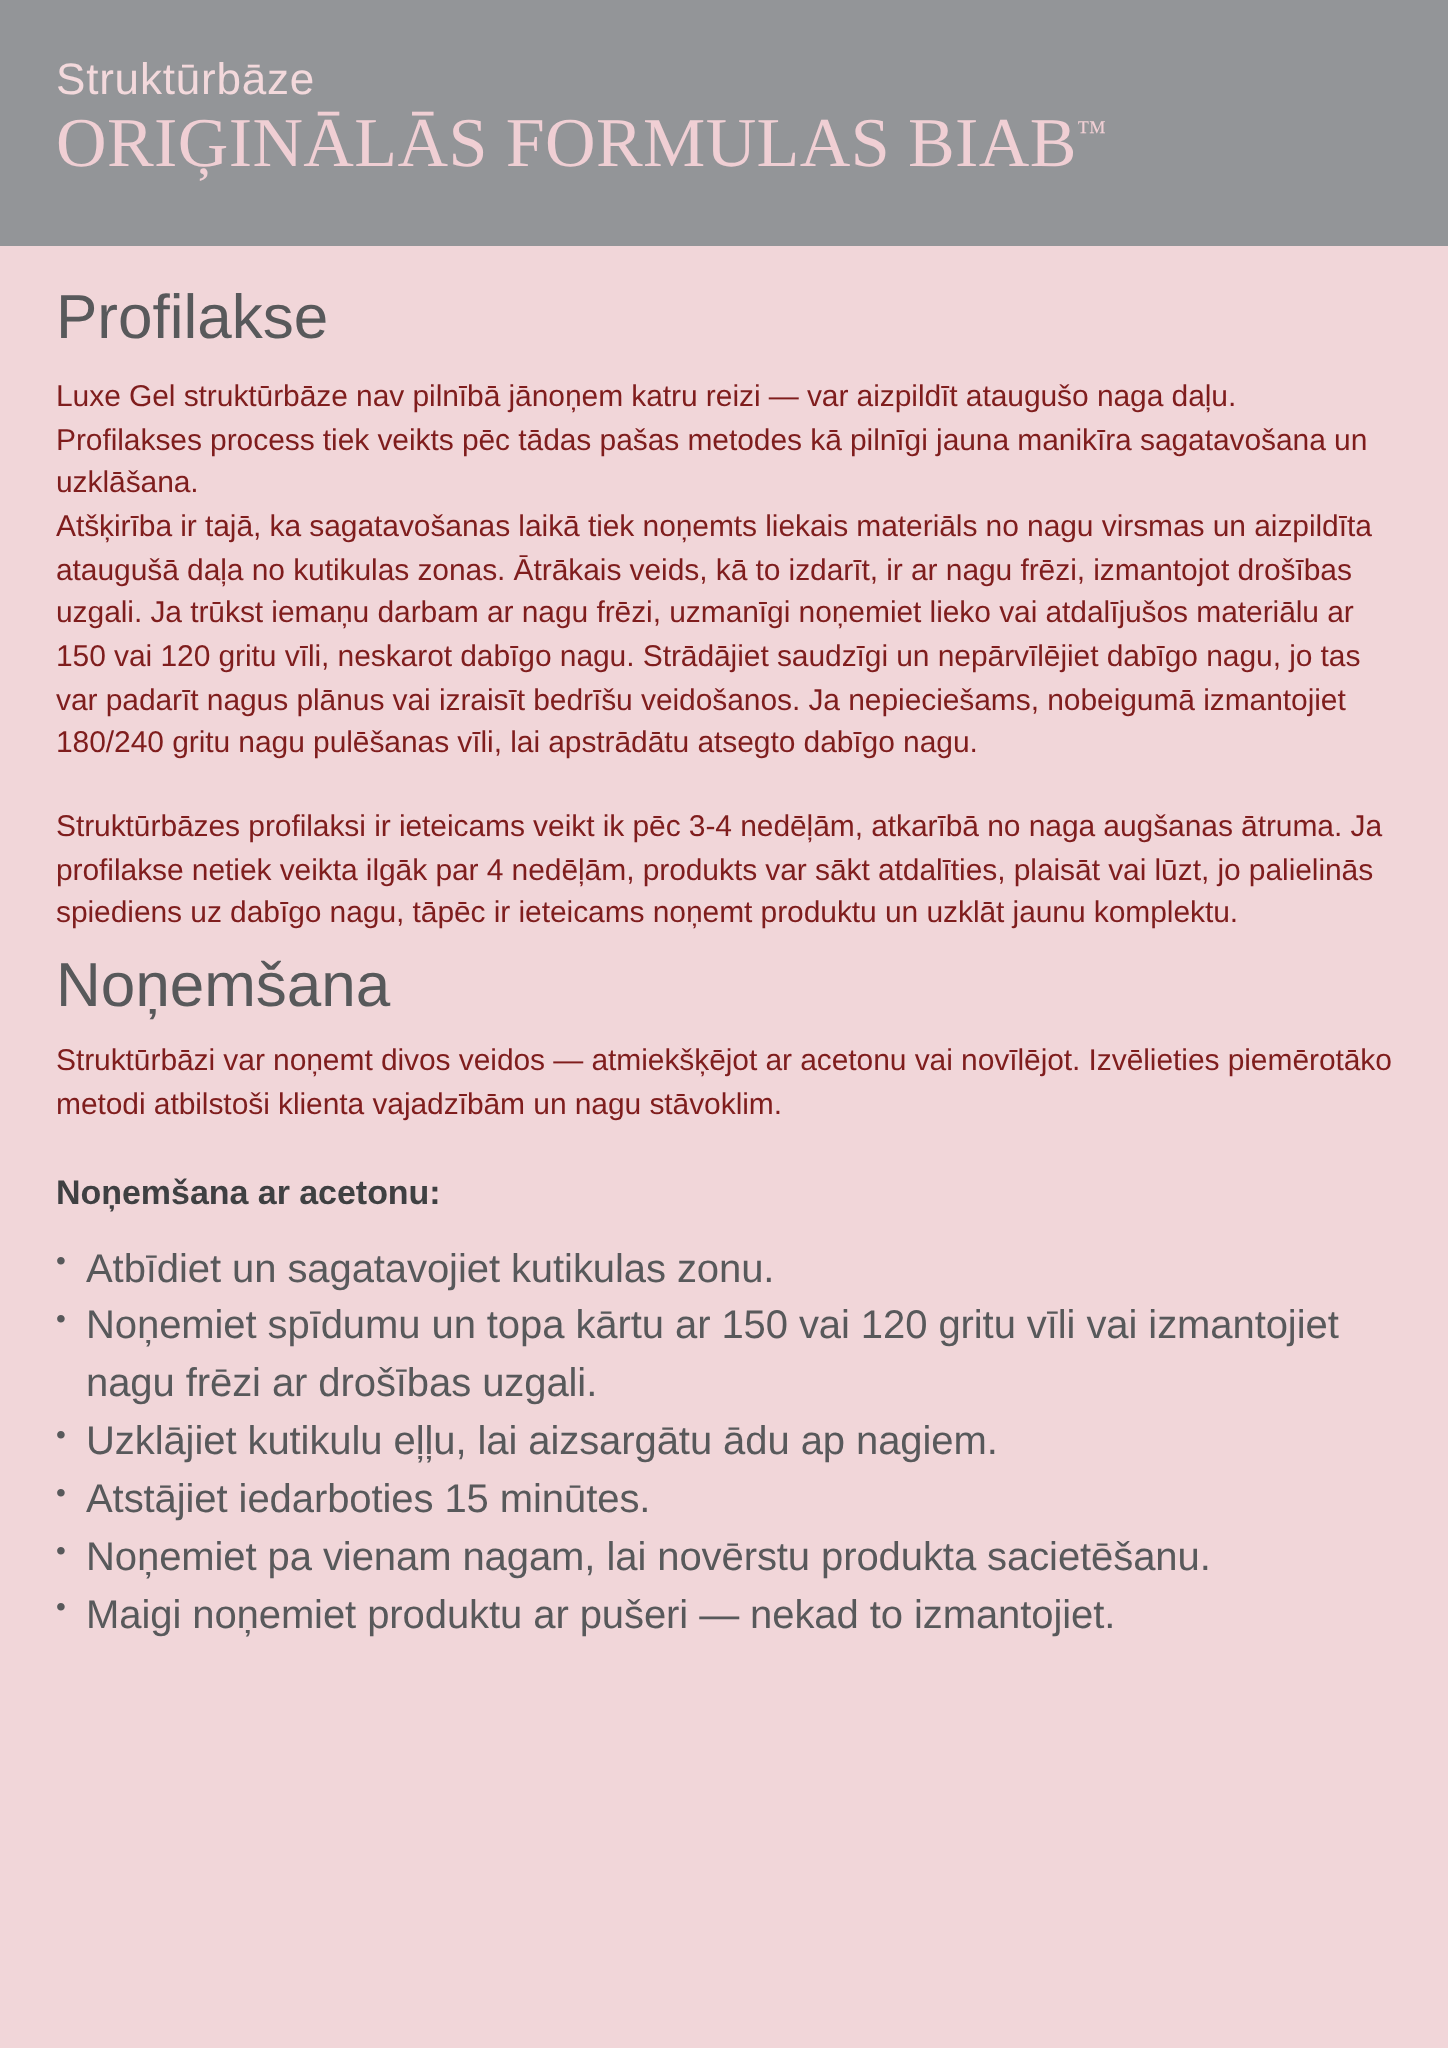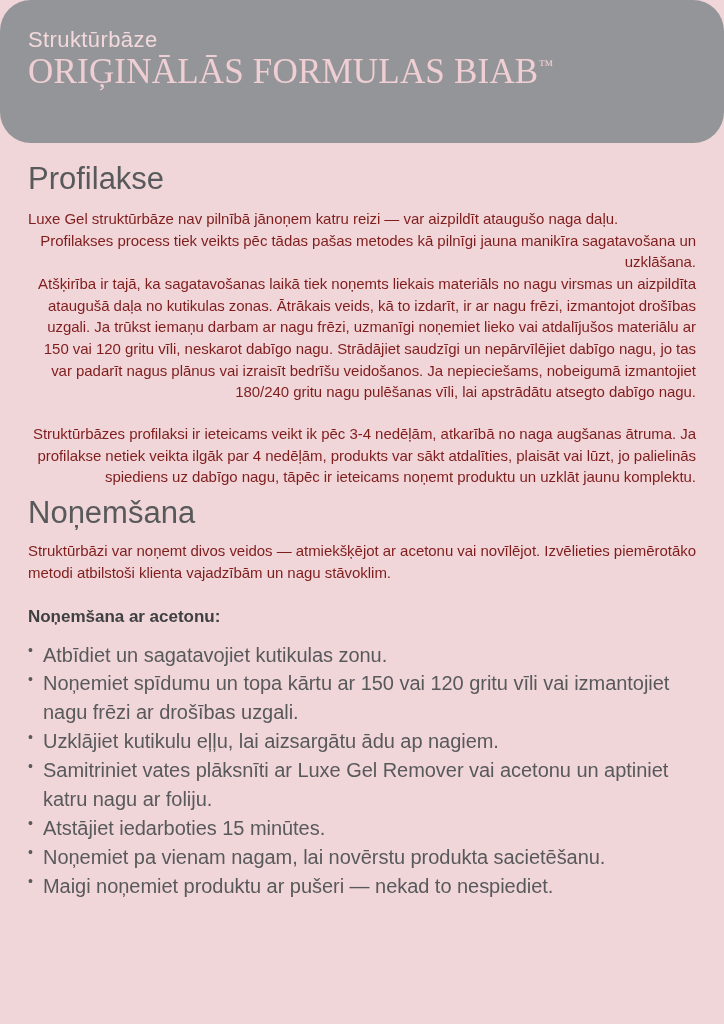--- a/index.html
+++ b/index.html
@@ -20,24 +20,23 @@
     position: relative;
     width: 724px;
     height: 1024px;
     background: #f1d6d9;
     box-sizing: border-box;
   }
 
   
   .header-band {
     background: #939598;
-    height: 143px;
+    height: 123px;
     padding: 28px 28px 0 28px;
     box-sizing: border-box;
-    border-radius: 31px;
   }
   .header-kicker {
     font-family: "Liberation Sans", sans-serif;
     font-size: 22px;
     font-weight: 400;
     letter-spacing: 0.4px;
     color: #f3d9dc;
     line-height: 1.05;
     margin: 0 0 2px 0;
   }
@@ -84,21 +83,21 @@
   .h-nonemsana  { padding-top: 8px;  padding-bottom: 10px; }
 
   p.body-text {
     font-size: 15px;
     line-height: 1.445;
     color: #7f1d1d;
     margin: 0;
     max-width: 668px;
     letter-spacing: -0.04px;
   }
-  p.body-text + p.body-text { margin-top: 0; text-align: right; }
+  p.body-text + p.body-text { margin-top: 0; }
 
   .para-gap { margin-top: 20px !important; }
 
   .subheading {
     font-size: 17px;
     font-weight: bold;
     color: #3f4042;
     margin: 23px 0 0 0;
     letter-spacing: -0.02px;
   }
@@ -151,20 +150,19 @@
     <h2 class="section-heading h-nonemsana">Noņemšana</h2>
 
     <p class="body-text">Struktūrbāzi var noņemt divos veidos — atmiekšķējot ar acetonu vai novīlējot. Izvēlieties piemērotāko metodi atbilstoši klienta vajadzībām un nagu stāvoklim.</p>
 
     <p class="subheading">Noņemšana ar acetonu:</p>
 
     <ul class="bullets">
       <li>Atbīdiet un sagatavojiet kutikulas zonu.</li>
       <li>Noņemiet spīdumu un topa kārtu ar 150 vai 120 gritu vīli vai izmantojiet nagu frēzi ar drošības uzgali.</li>
       <li>Uzklājiet kutikulu eļļu, lai aizsargātu ādu ap nagiem.</li>
-      <li>Samitriniet vates plāksnīti ar Luxe Gel Remover vai acetonu un aptiniet katru nagu ar foliju.</li>
       <li>Atstājiet iedarboties 15 minūtes.</li>
       <li>Noņemiet pa vienam nagam, lai novērstu produkta sacietēšanu.</li>
-      <li>Maigi noņemiet produktu ar pušeri — nekad to nespiediet.</li>
+      <li>Maigi noņemiet produktu ar pušeri — nekad to izmantojiet.</li>
     </ul>
 
   </div>
 </div>
 
 </body></html>

